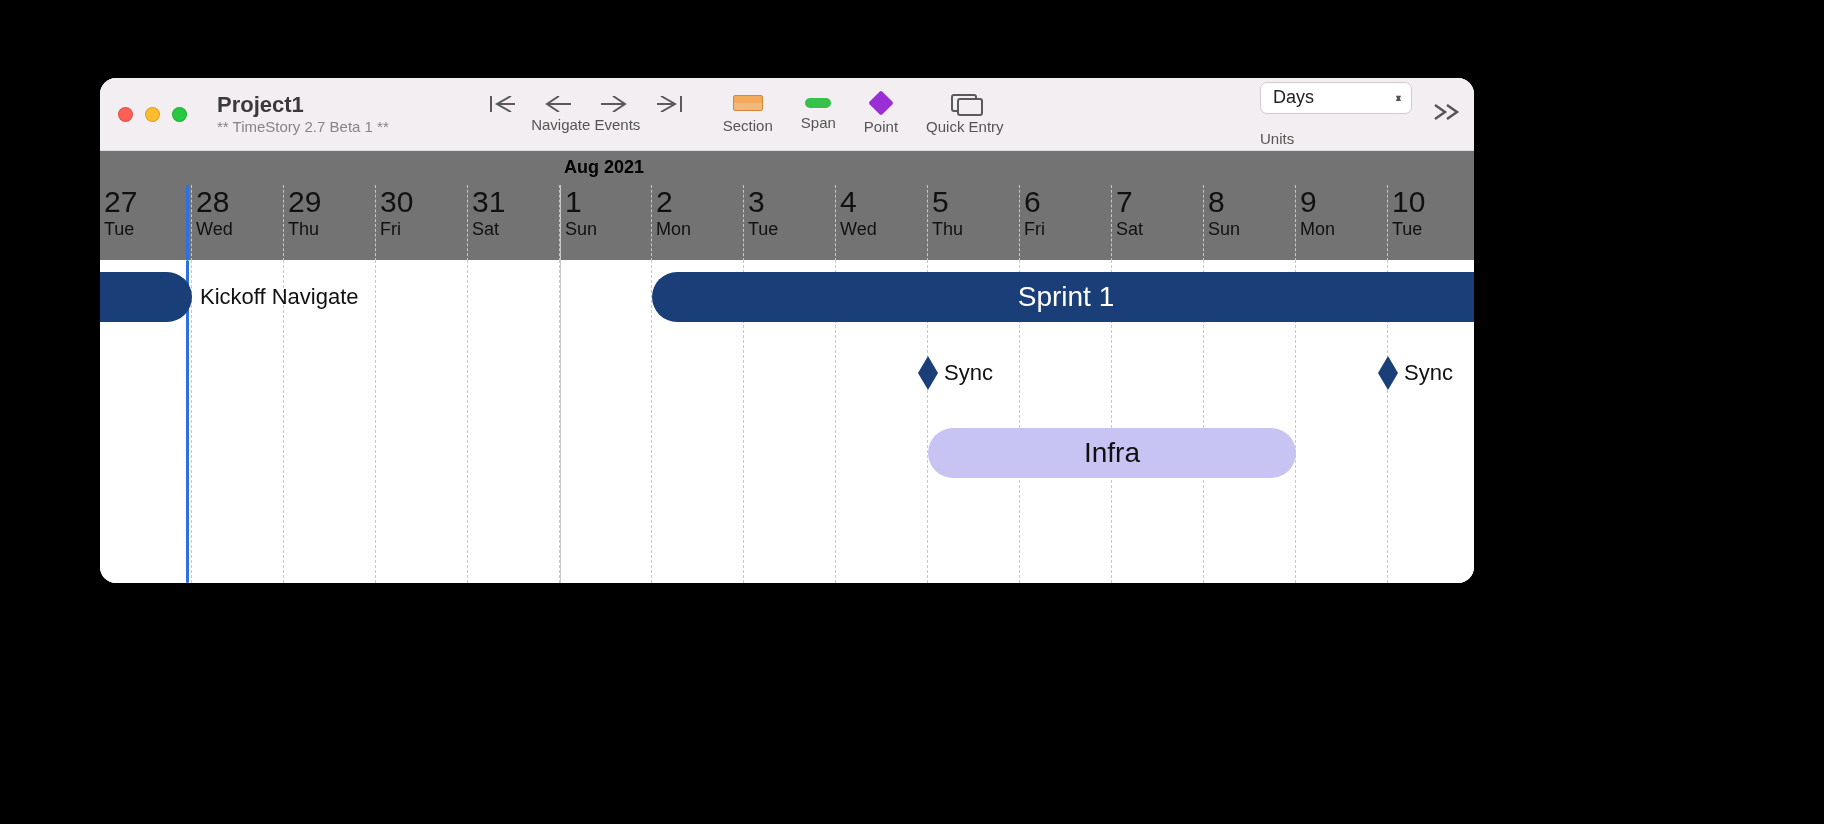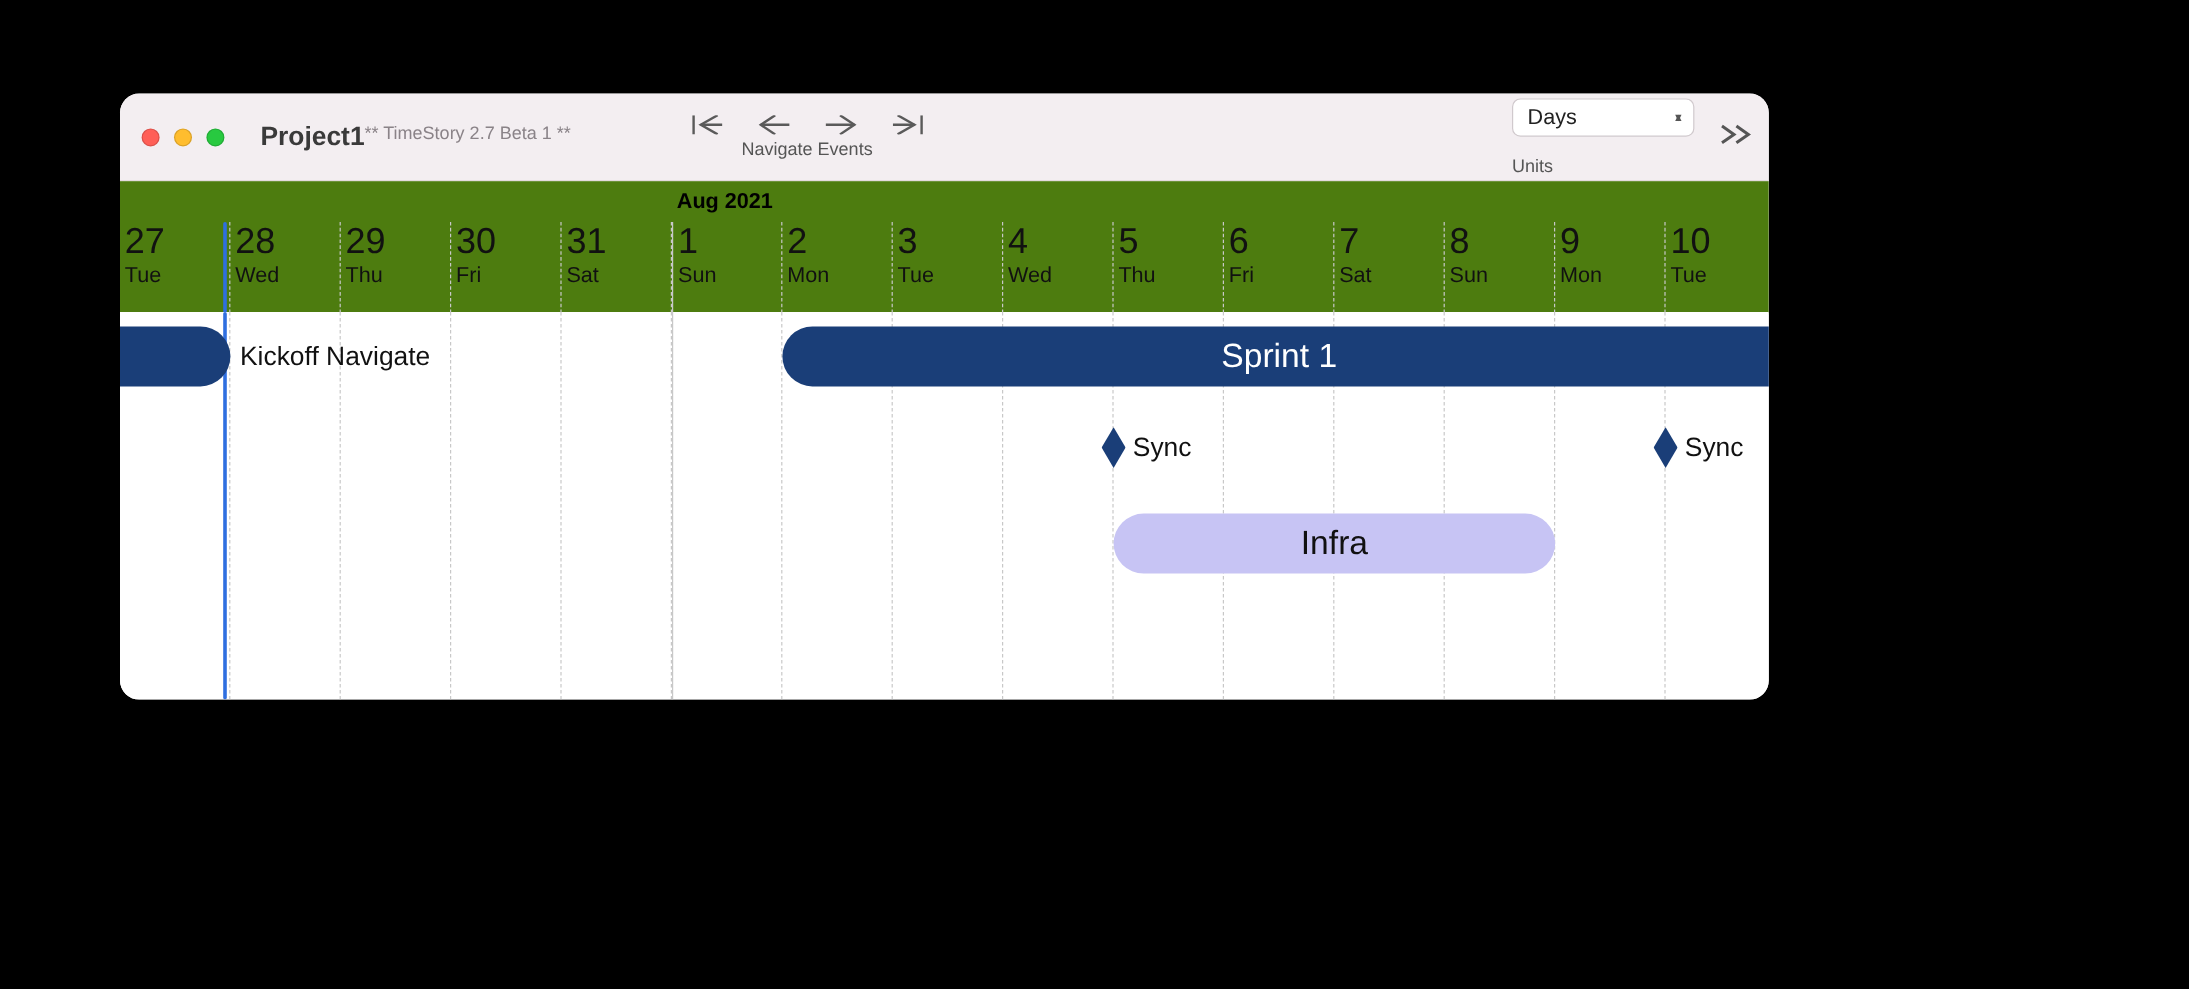--- a/index.html
+++ b/index.html
@@ -57,21 +57,21 @@
   }
   .tl-dot {
     width: 15px;
     height: 15px;
     border-radius: 50%;
   }
   .tl-close { background: #ff5f57; box-shadow: inset 0 0 0 1px rgba(0,0,0,.15); }
   .tl-min   { background: #ffbd2e; box-shadow: inset 0 0 0 1px rgba(0,0,0,.15); }
   .tl-zoom  { background: #28c940; box-shadow: inset 0 0 0 1px rgba(0,0,0,.15); }
 
-  .doc-title-block { display:flex; flex-direction:row; line-height:1.1; margin-right: 40px;}
+  .doc-title-block { display:flex; flex-direction:column; line-height:1.1; margin-right: 40px;}
   .doc-title { font-weight: 700; font-size: 22px; color:#3a3a3a; }
   .doc-sub   { font-size: 15px; color: #8a8388; margin-top:2px;}
 
   .tool-group { display:flex; flex-direction:column; align-items:center; gap:4px; }
   .tool-label { font-size: 15px; color: var(--tool-label); }
 
   .nav-group { display:flex; gap:30px; align-items:center; }
   .nav-btn { display:flex; align-items:center; color:#5a5a5a; cursor:pointer; }
   .nav-btn svg { display:block; }
 
@@ -107,21 +107,21 @@
   }
   .stepper { display:flex; flex-direction:column; line-height:0; font-size:9px; color:#555; }
 
   .overflow-btn { margin-right:14px; color:#555; cursor:pointer; }
 
   
   .timeline-head {
     height: var(--header-h);
     position: relative;
     border-bottom: 1px solid #e6e6e6;
-    background:#4d7c0f;
+    background:#737373;
   }
   .month-label {
     position:absolute; top:6px; font-weight:800; font-size:18px; color:#000;
   }
   .daycol {
     position:absolute; top:34px; bottom:0; width:var(--col-w);
     border-right: 1px dashed #c8c8c8;
     box-sizing:border-box;
   }
   .daycol.last-solid { border-left: 1px solid #c8c8c8; }
@@ -208,20 +208,41 @@
             <svg width="26" height="16">
                 <line x1="24" y1="0" x2="24" y2="16" stroke="#5a5a5a" stroke-width="2"></line>
                 <polyline points="4,0 18,8 4,16" fill="none" stroke="#5a5a5a" stroke-width="2"></polyline>
                 <line x1="0" y1="8" x2="18" y2="8" stroke="#5a5a5a" stroke-width="2"></line>
               </svg>
           </div>
         </div>
         <div class="tool-label">Navigate Events</div>
       </div>
 
+      <div class="share-group">
+        <div class="chip">
+          <div class="section-icon"></div>
+          <div class="chip-label">Section</div>
+        </div>
+        <div class="chip">
+          <div class="span-icon"></div>
+          <div class="chip-label">Span</div>
+        </div>
+        <div class="chip">
+          <div class="point-icon"></div>
+          <div class="chip-label">Point</div>
+        </div>
+        <div class="chip">
+          <div class="quickentry-icon">
+            <div class="back"></div>
+              <div class="front"></div>
+          </div>
+          <div class="chip-label">Quick Entry</div>
+        </div>
+      </div>
 
     </div>
 
     <div class="units-block">
       <div class="units-select">
         <span>Days</span>
         <span class="stepper">
           <span>▲</span>
             <span>▼</span>
         </span>

